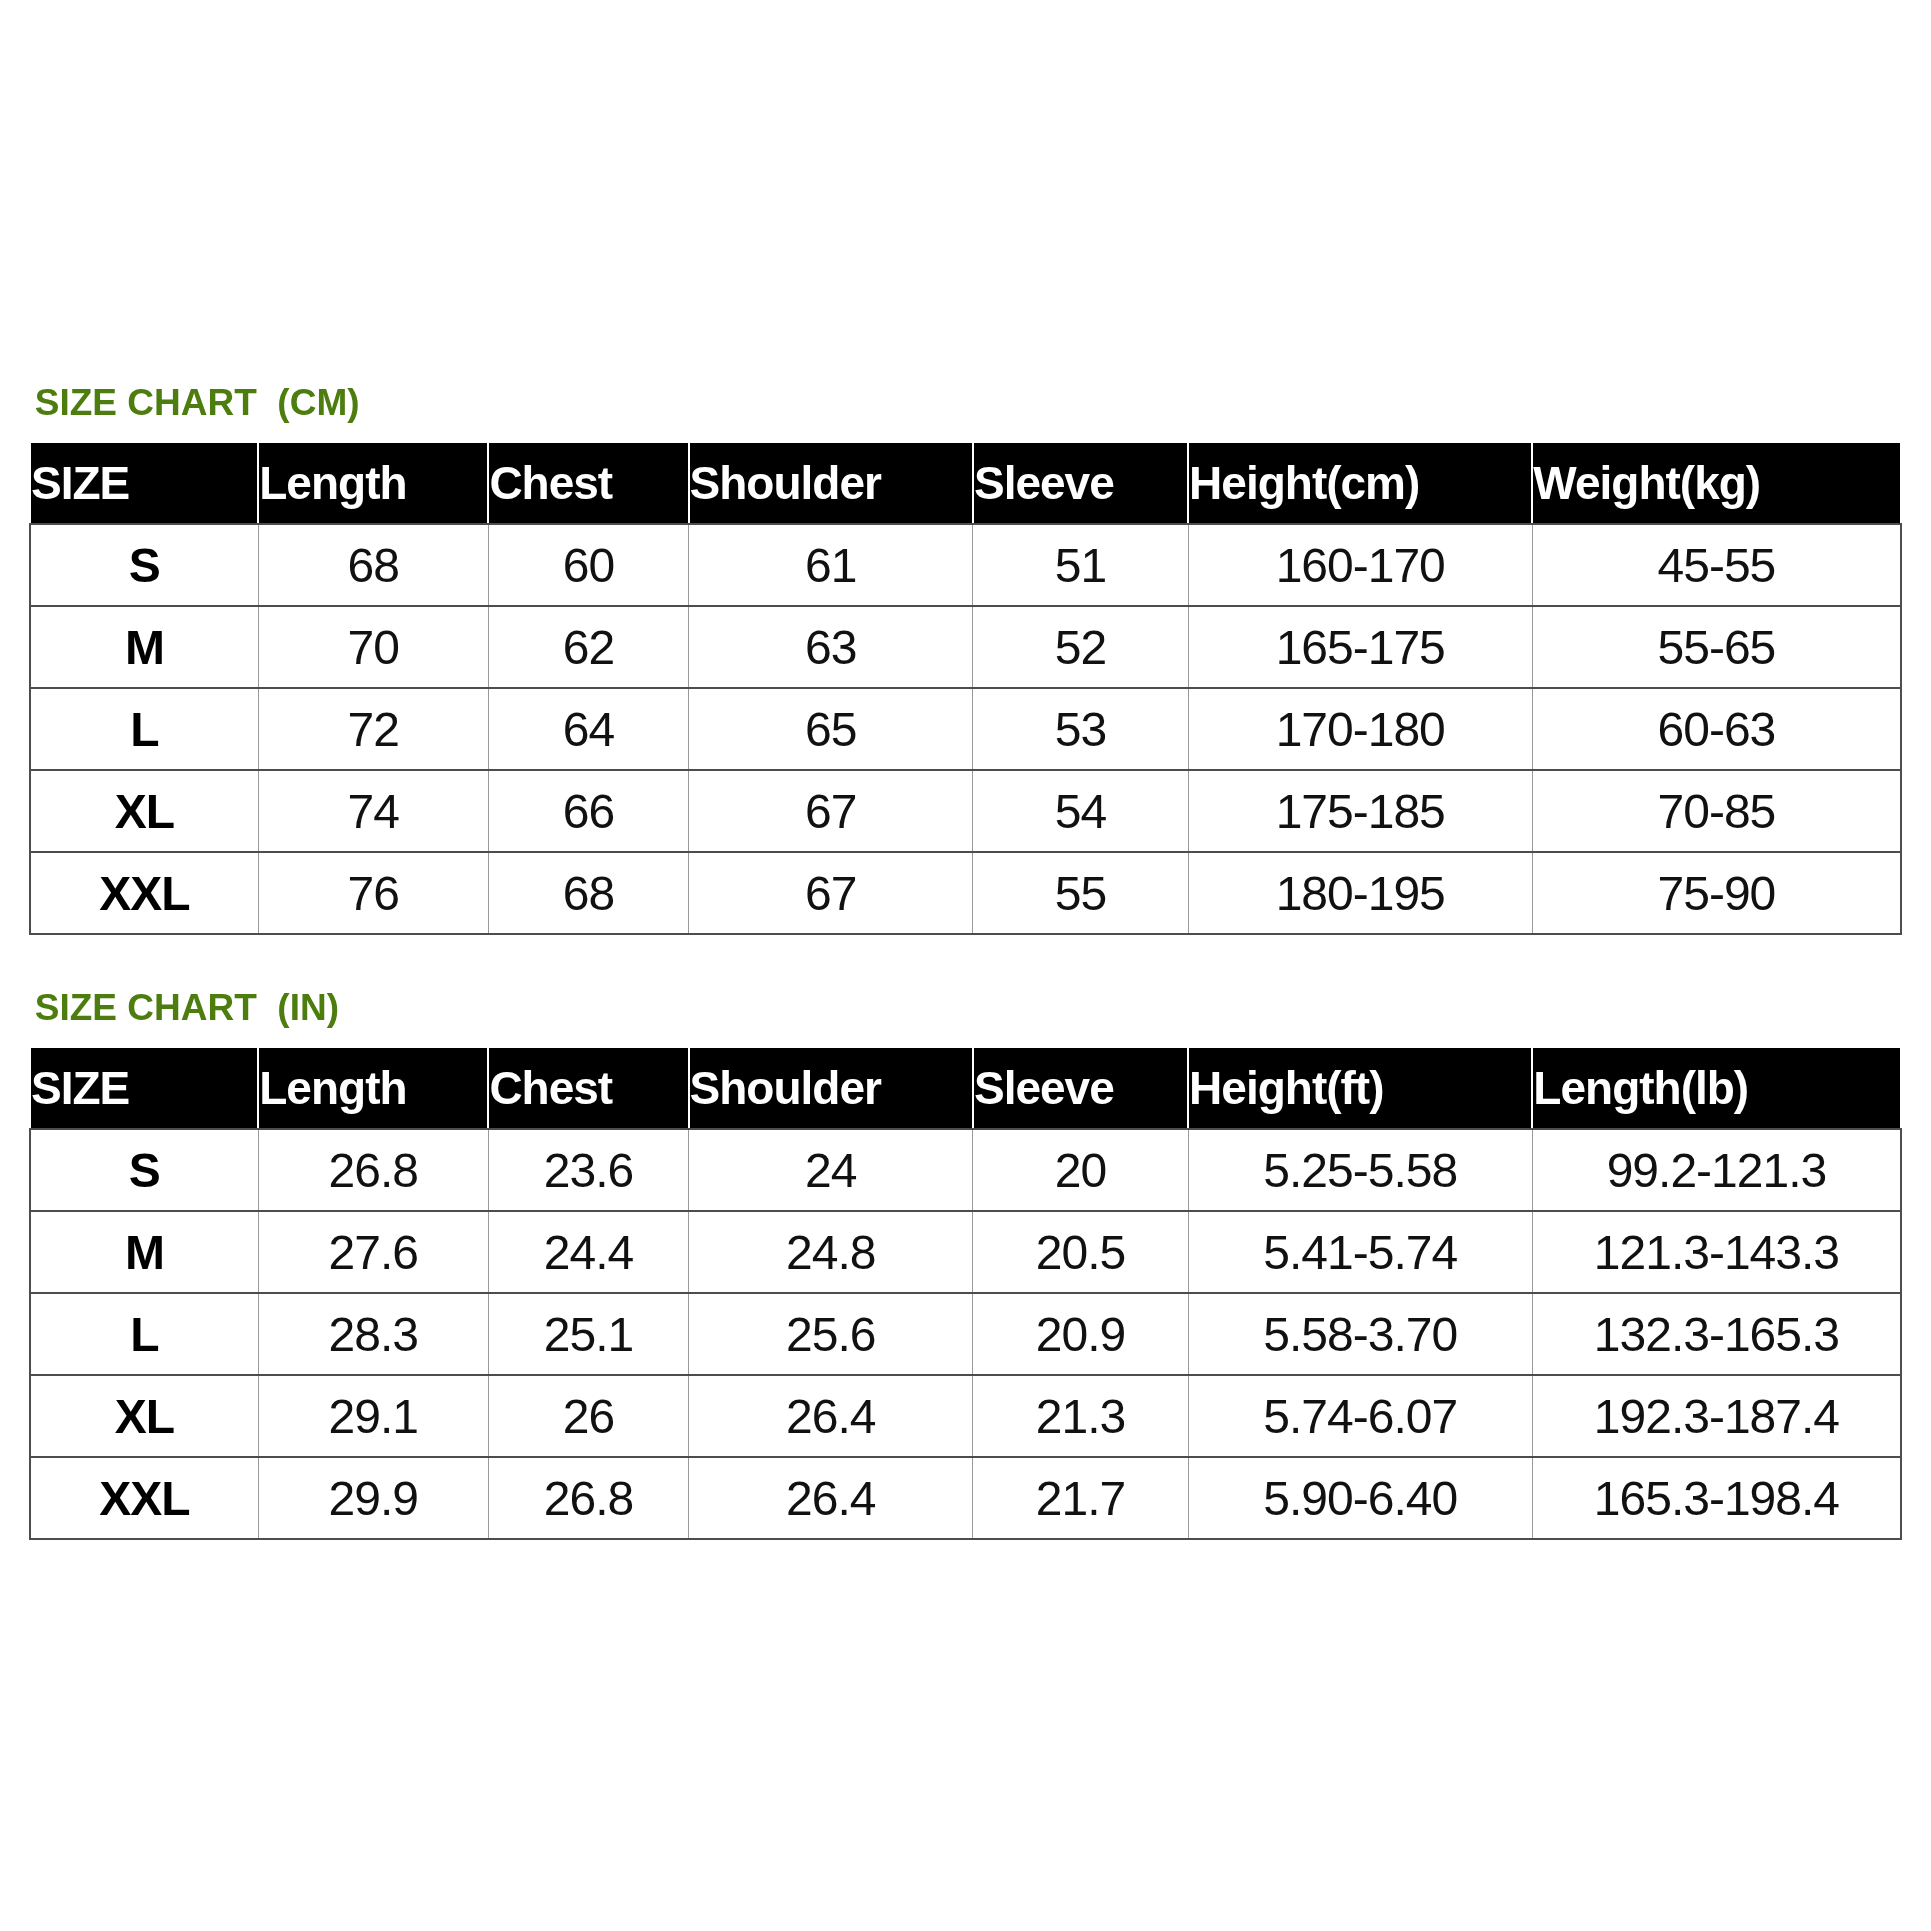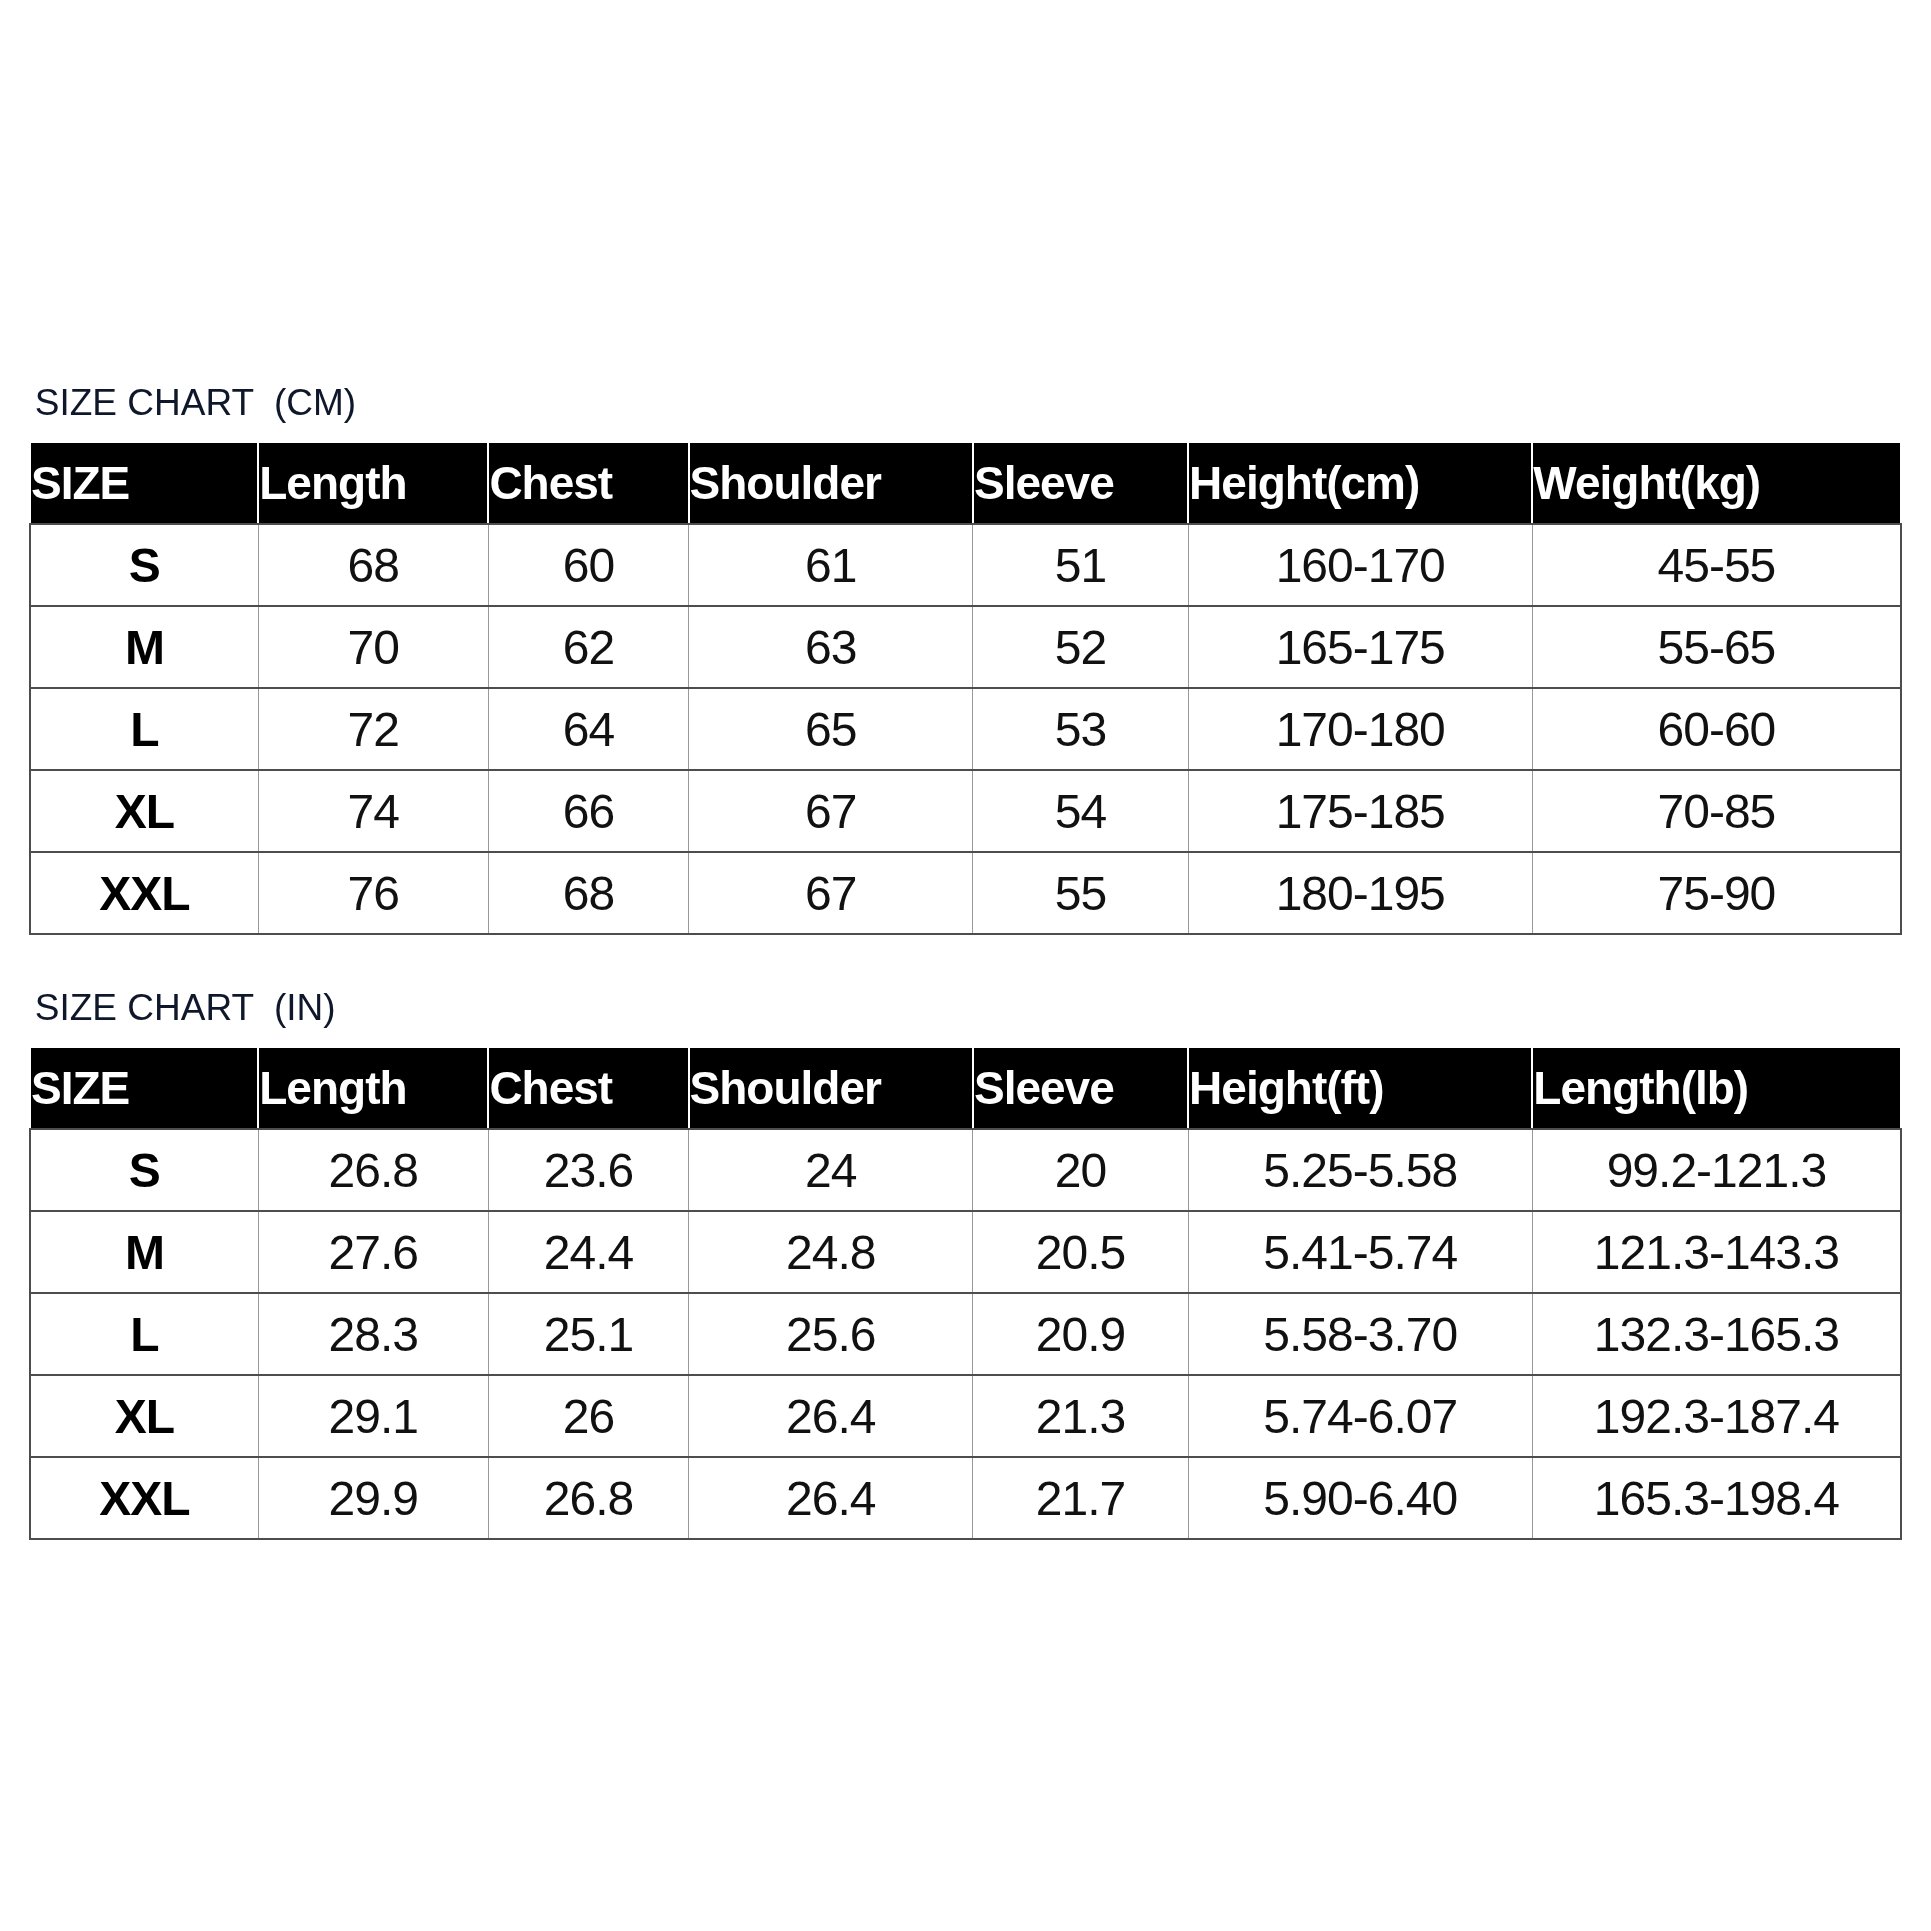--- a/index.html
+++ b/index.html
@@ -20,22 +20,22 @@
   .chart-section {
     position: absolute;
     left: 29px;
     width: 1873px;
   }
   .section-cm { top: 382px; }
   .section-in { top: 987px; }
   .chart-title {
     margin: 0 0 17.4px 5.8px;
     font-size: 37px;
-    font-weight: normal;
-    color: #0f172a;
+    font-weight: bold;
+    color: #4d7c0f;
     letter-spacing: 0px;
     white-space: pre;
   }
   table.size-table {
     width: 1873px;
     border-collapse: collapse;
     table-layout: fixed;
     border: 2.9px solid #4d4d4d;
     background: #ffffff;
   }
@@ -118,21 +118,21 @@
           <td>165-175</td>
           <td>55-65</td>
         </tr>
         <tr>
           <td class="size-col">L</td>
           <td>72</td>
           <td>64</td>
           <td>65</td>
           <td>53</td>
           <td>170-180</td>
-          <td>60-60</td>
+          <td>60-63</td>
         </tr>
         <tr>
           <td class="size-col">XL</td>
           <td>74</td>
           <td>66</td>
           <td>67</td>
           <td>54</td>
           <td>175-185</td>
           <td>70-85</td>
         </tr>

